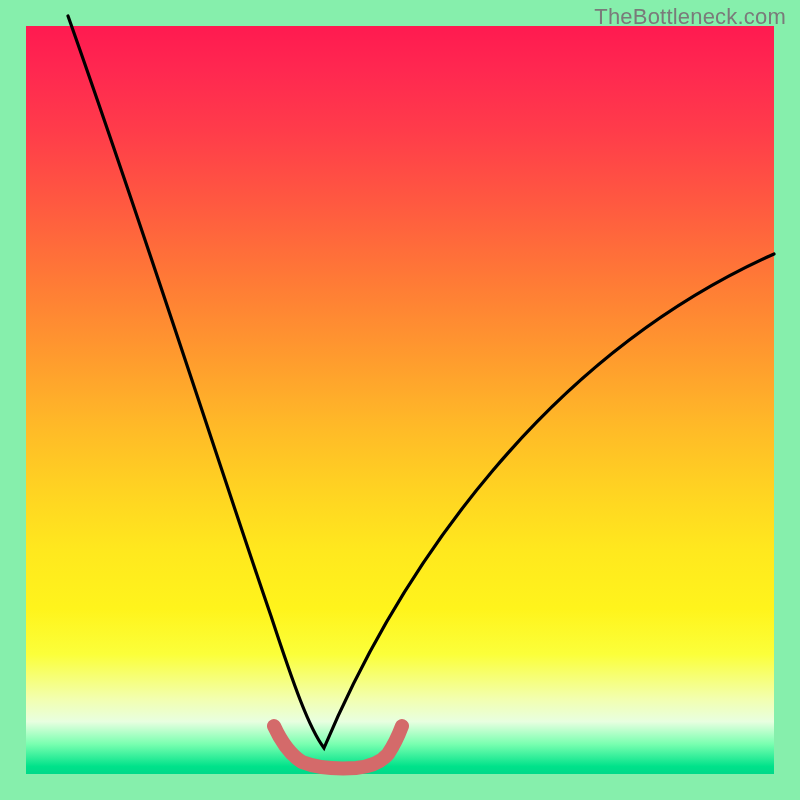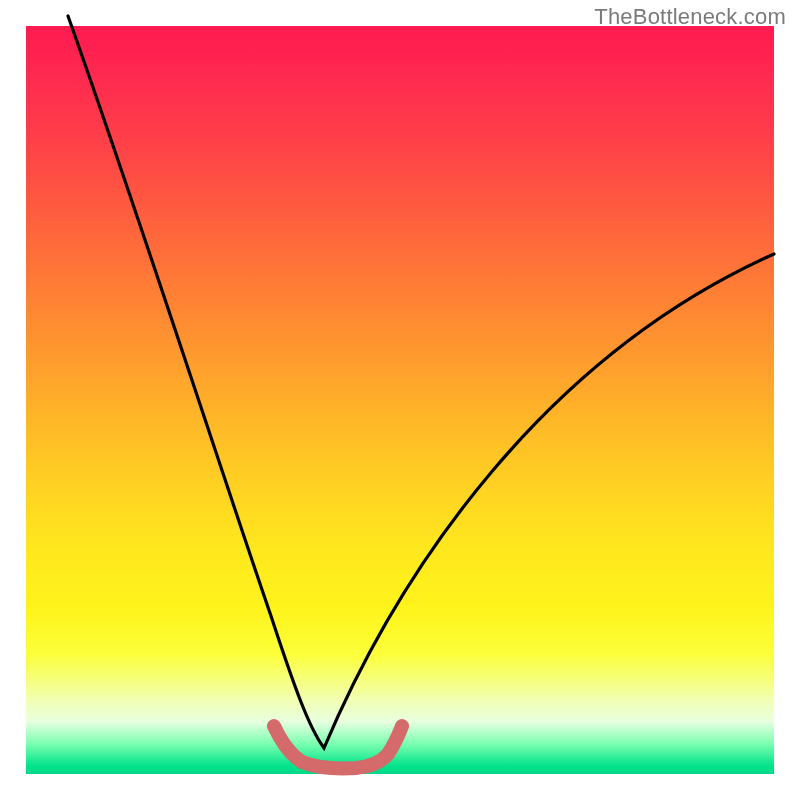--- a/index.html
+++ b/index.html
@@ -10,21 +10,21 @@
     background: #000;
     overflow: hidden;
     font-family: Arial, Helvetica, sans-serif;
   }
   .frame {
     position: absolute;
     left: 0;
     top: 0;
     width: 800px;
     height: 800px;
-    background: #ffffff;
+    background: #86efac;
   }
   .plot {
     position: absolute;
     left: 26px;
     top: 26px;
     width: 748px;
     height: 748px;
     background: linear-gradient(to bottom,
       #ff1a50 0%,
       #ff2850 6%,

